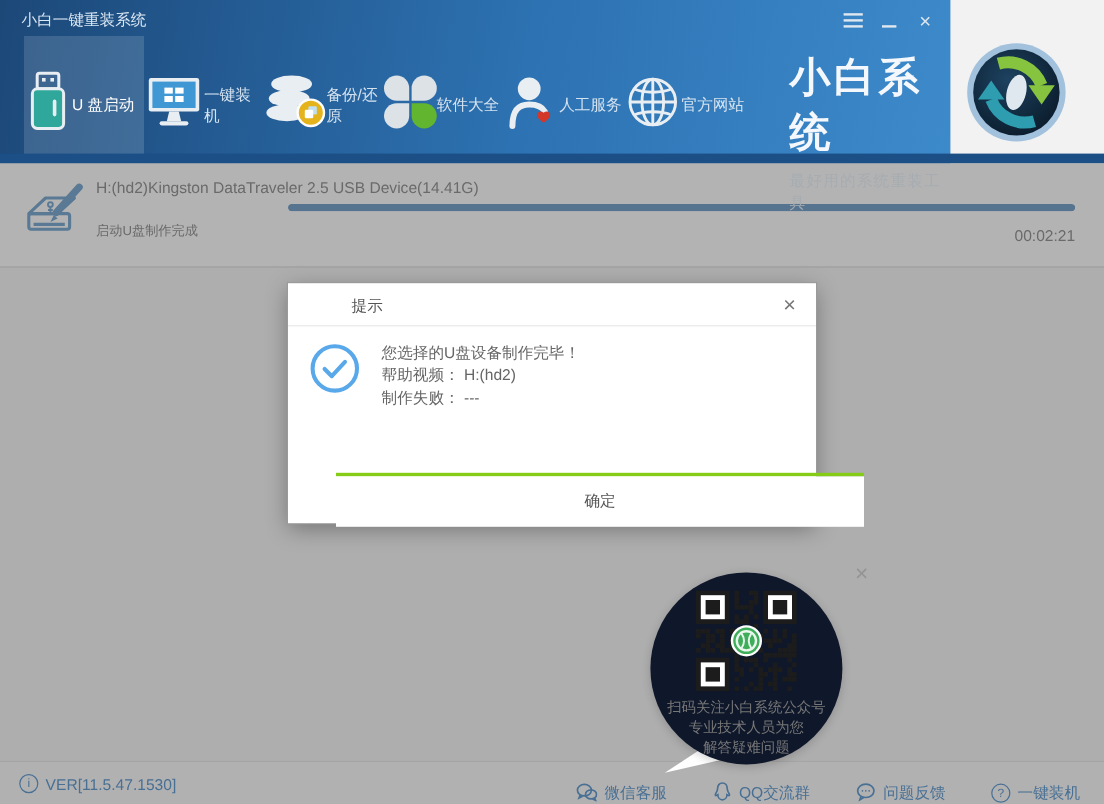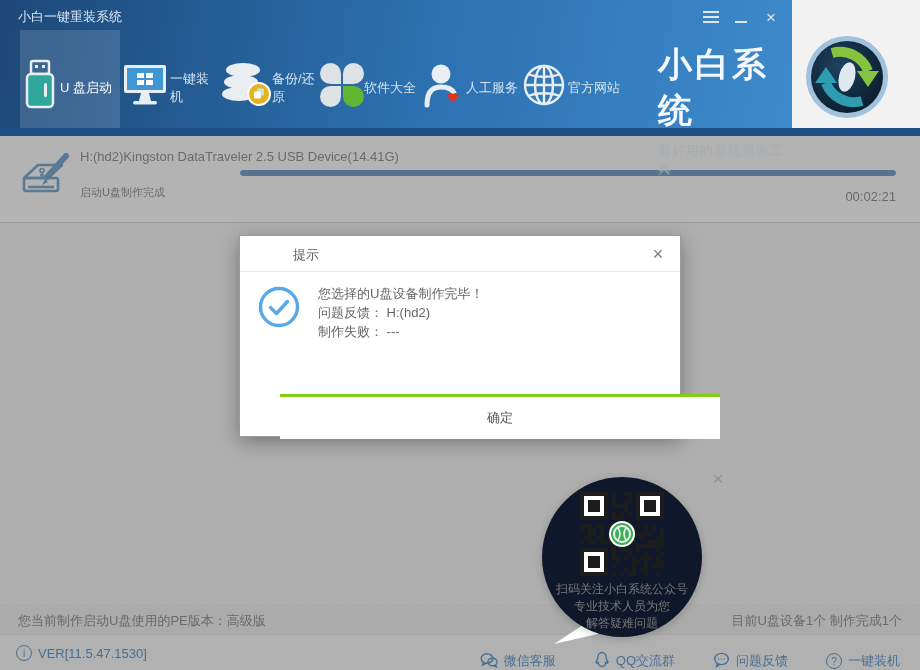--- a/index.html
+++ b/index.html
@@ -243,24 +243,20 @@
     <span class="device-name">H:(hd2)Kingston DataTraveler 2.5 USB Device(14.41G)</span>
     <div class="progress-track">
       <div class="progress-fill" style="width: 100%;"></div>
     </div>
     <span class="progress-status">启动U盘制作完成</span>
     <span class="elapsed">00:02:21</span>
   </div>
 
   <div class="main-area"></div>
 
-  <div class="status-row">
-    <span class="status-left">您当前制作启动U盘使用的PE版本：高级版</span>
-    <span class="status-right">目前U盘设备1个 制作完成1个</span>
-  </div>
 
   <div class="footer">
     <span class="ver">
       <i class="circ-icon">i</i>
       <span>VER[11.5.47.1530]</span>
     </span>
     <div class="footer-links">
       <span class="footer-link">
         <span>
           <svg width="18" height="16" viewBox="0 0 18 16" fill="none" stroke="#2f7ac0" stroke-width="1.4">
@@ -307,21 +303,21 @@
       <span class="modal-close">×</span>
     </div>
     <span class="check-badge">
       <svg width="42" height="42" viewBox="0 0 42 42" fill="none">
         <circle cx="21" cy="21" r="18.5" stroke="#58a8ea" stroke-width="3.4"></circle>
         <path d="M12.5 21.5 L18.5 27.5 L29.5 15.5" stroke="#58a8ea" stroke-width="3.4" stroke-linecap="round" stroke-linejoin="round"></path>
       </svg>
     </span>
     <div class="modal-lines">
       <div>您选择的U盘设备制作完毕！</div>
-      <div>问题反馈： H:(hd2)</div>
+      <div>帮助视频： H:(hd2)</div>
       <div>制作失败： ---</div>
     </div>
     <div class="modal-footer">
       <button class="ok-button">确定</button>
     </div>
   </div>
 
   <div class="qr-popup">
     <span class="qr-tail">
       <svg width="100" height="52" viewBox="0 0 100 52">

